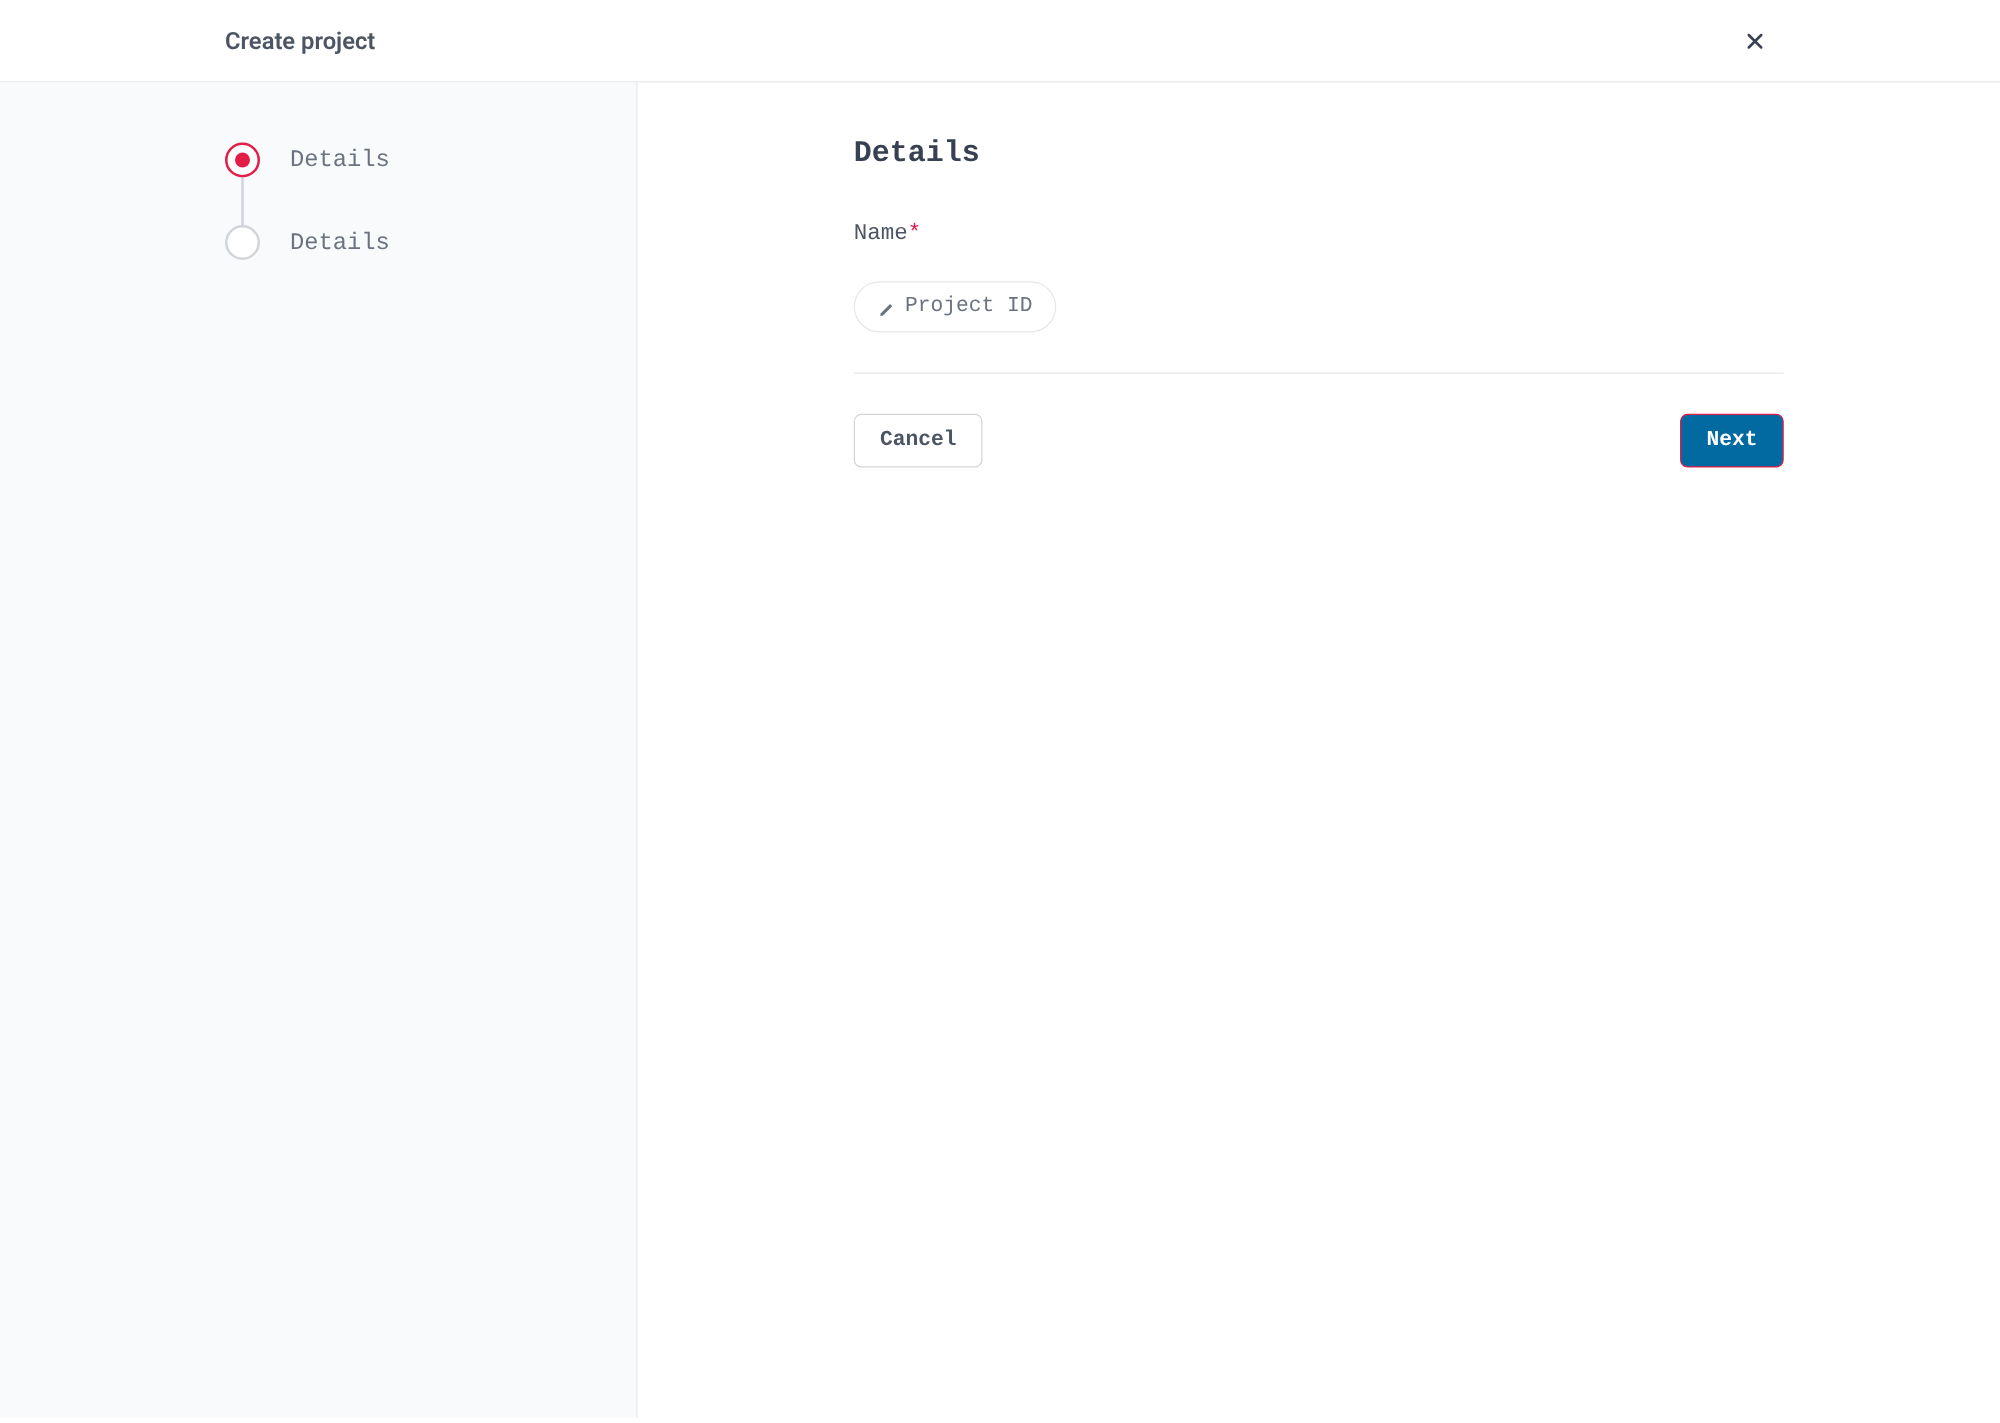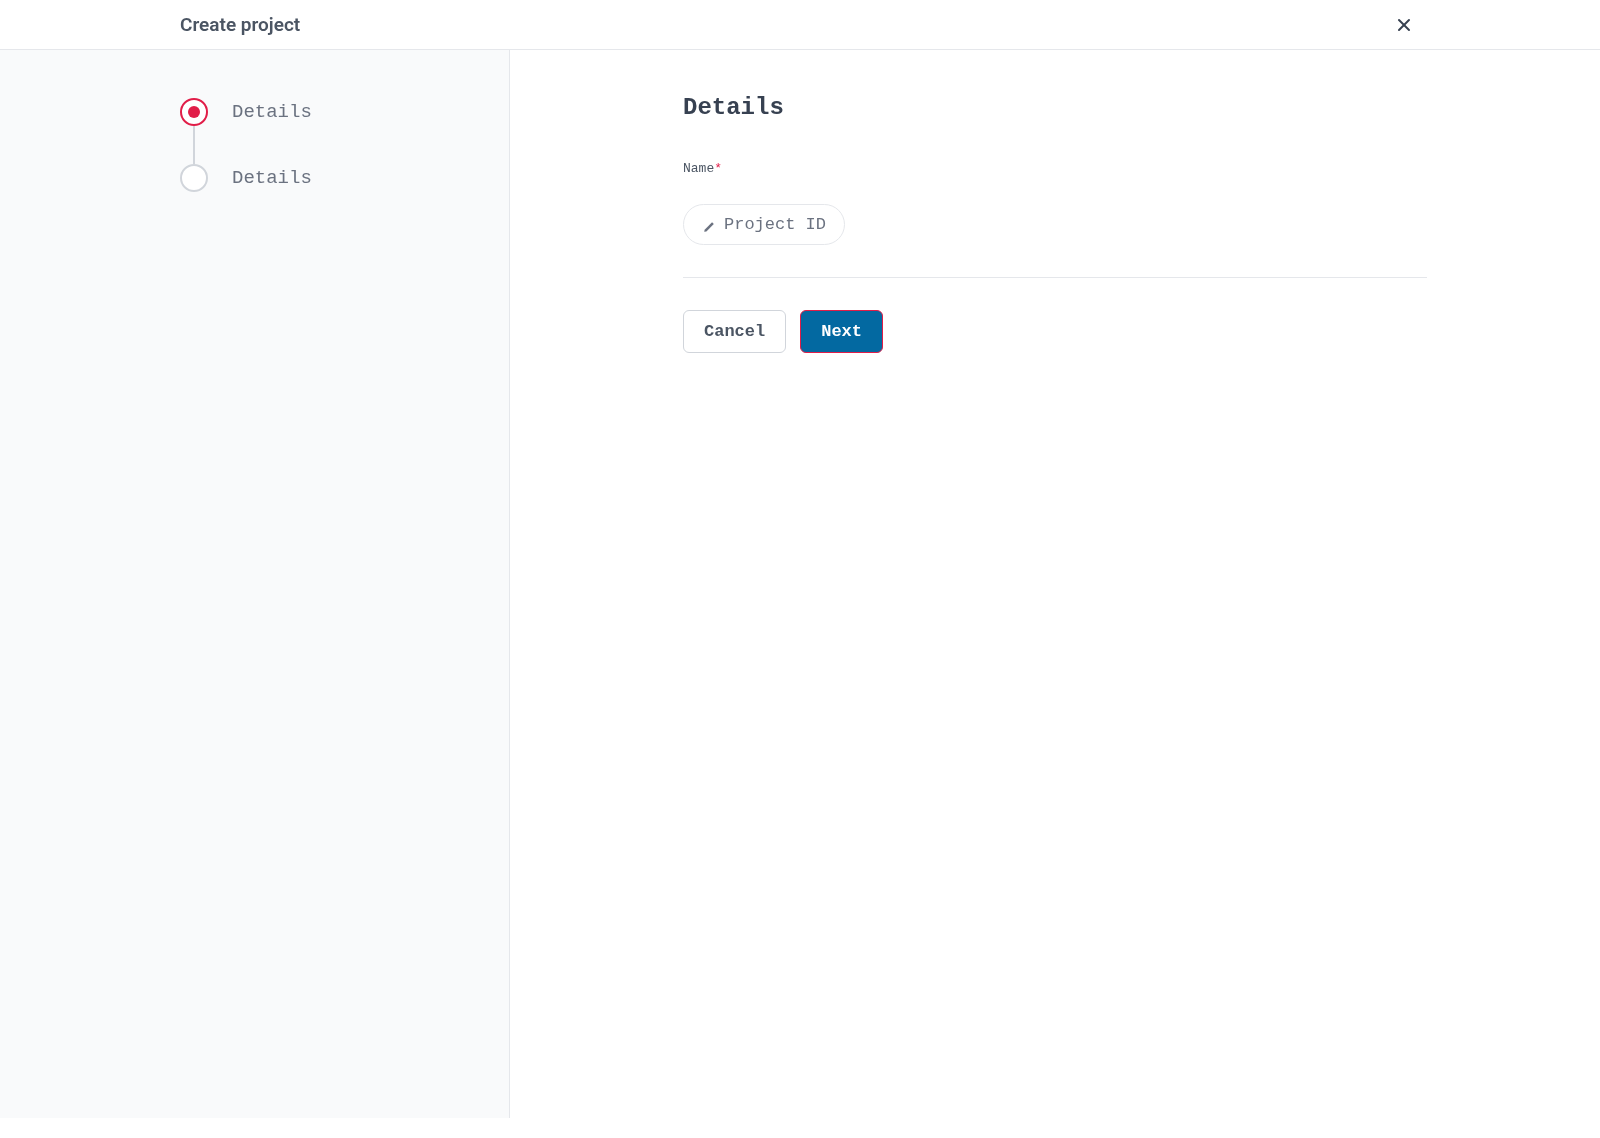--- a/index.html
+++ b/index.html
@@ -12,21 +12,21 @@
       background: #ffffff;
       width: 1600px;
       height: 1138px;
       overflow: hidden;
     }
     .header {
       display: flex;
       align-items: center;
       justify-content: space-between;
       padding: 0 180px;
-      height: 50px;
+      height: 66px;
       border-bottom: 1px solid #e5e7eb;
     }
     .header-title {
       font-size: 19px;
       font-weight: 600;
       color: #4b5563;
     }
     .close-btn {
       background: none;
       border: none;
@@ -108,21 +108,21 @@
       font-size: 24px;
       font-weight: 600;
       color: #374151;
       margin-bottom: 40px;
     }
     .field-group {
       margin-bottom: 28px;
     }
     .field-label {
       display: block;
-      font-size: 13px;
+      font-size: 18px;
       color: #4b5563;
       margin-bottom: 20px;
     }
     .required-mark {
       color: #e11d48;
     }
     .text-input {
       width: 100%;
       padding: 11px 14px;
       font-size: 17px;
@@ -152,21 +152,21 @@
       width: 14px;
       height: 14px;
     }
     .divider {
       border: none;
       border-top: 1px solid #e5e7eb;
       margin: 32px 0;
     }
     .actions {
       display: flex;
-      justify-content: flex-start;
+      justify-content: space-between;
       gap: 14px;
     }
     .btn {
       padding: 11px 20px;
       font-size: 17px;
       font-weight: 600;
       font-family: inherit;
       border-radius: 6px;
       cursor: pointer;
     }

